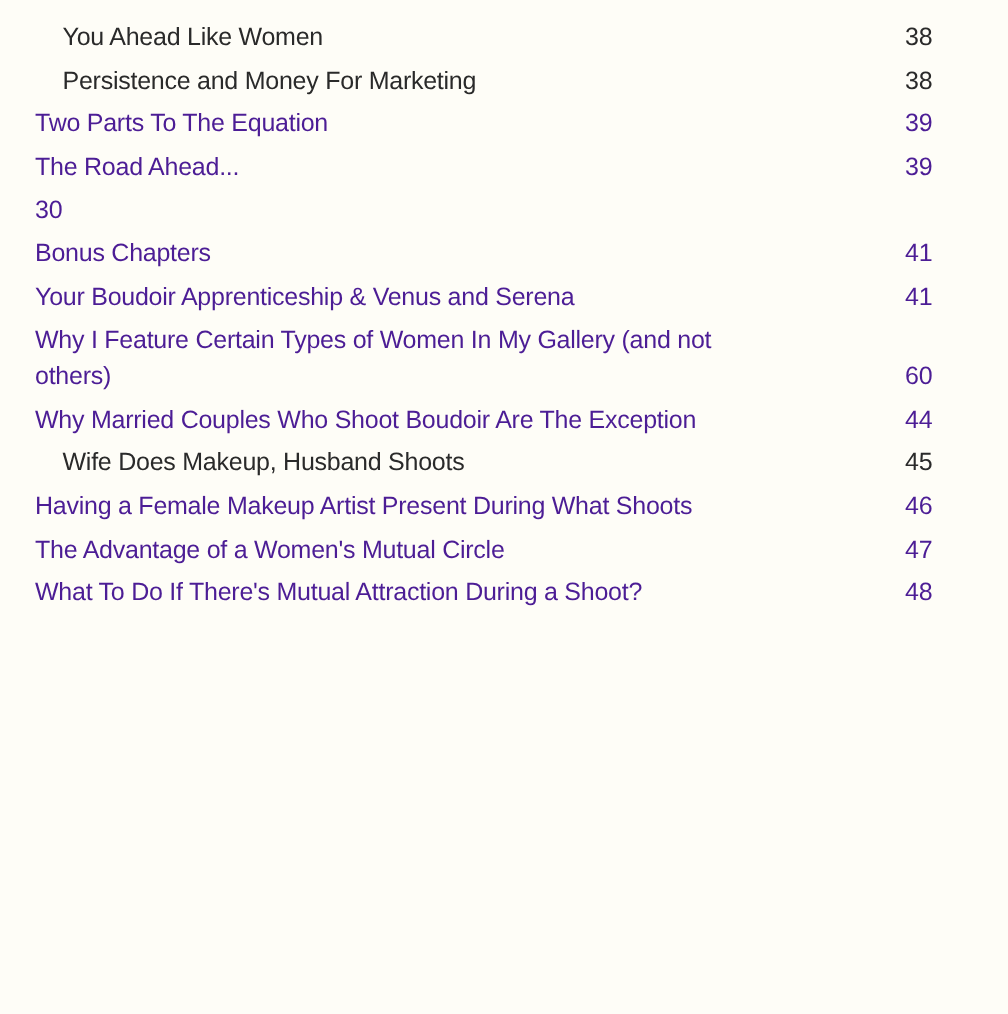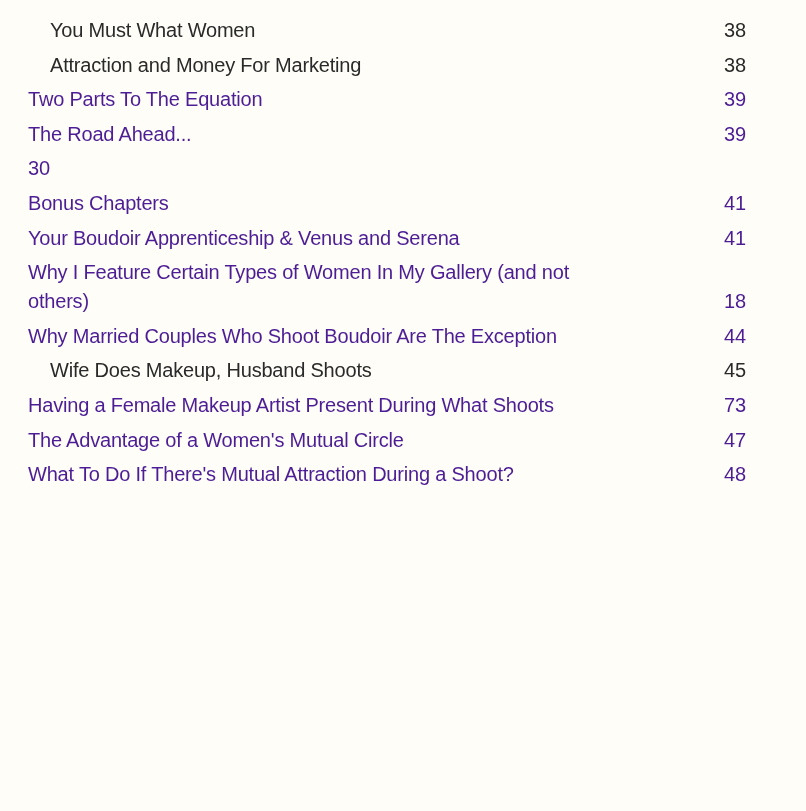--- a/index.html
+++ b/index.html
@@ -45,25 +45,25 @@
     .toc-entry .page {
       text-align: left;
       min-width: 40px;
     }
   </style>
 </head>
 <body>
 
 <div class="toc">
   <div class="toc-entry level-2">
-    <span class="title">You Must What Women</span>
+    <span class="title">You Ahead Like Women</span>
     <span class="page">38</span>
   </div>
   <div class="toc-entry level-2">
-    <span class="title">Attraction and Money For Marketing</span>
+    <span class="title">Persistence and Money For Marketing</span>
     <span class="page">38</span>
   </div>
   <div class="toc-entry level-1">
     <span class="title">Two Parts To The Equation</span>
     <span class="page">39</span>
   </div>
   <div class="toc-entry level-1">
     <span class="title">The Road Ahead...</span>
     <span class="page">39</span>
   </div>
@@ -73,33 +73,33 @@
   <div class="toc-entry level-1">
     <span class="title">Bonus Chapters</span>
     <span class="page">41</span>
   </div>
   <div class="toc-entry level-1">
     <span class="title">Your Boudoir Apprenticeship &amp; Venus and Serena</span>
     <span class="page">41</span>
   </div>
   <div class="toc-entry level-1">
     <span class="title">Why I Feature Certain Types of Women In My Gallery (and not others)</span>
-    <span class="page">18</span>
+    <span class="page">60</span>
   </div>
   <div class="toc-entry level-1">
     <span class="title">Why Married Couples Who Shoot Boudoir Are The Exception</span>
     <span class="page">44</span>
   </div>
   <div class="toc-entry level-2">
     <span class="title">Wife Does Makeup, Husband Shoots</span>
     <span class="page">45</span>
   </div>
   <div class="toc-entry level-1">
     <span class="title">Having a Female Makeup Artist Present During What Shoots</span>
-    <span class="page">73</span>
+    <span class="page">46</span>
   </div>
   <div class="toc-entry level-1">
     <span class="title">The Advantage of a Women's Mutual Circle</span>
     <span class="page">47</span>
   </div>
   <div class="toc-entry level-1">
     <span class="title">What To Do If There's Mutual Attraction During a Shoot?</span>
     <span class="page">48</span>
   </div>
 </div>

